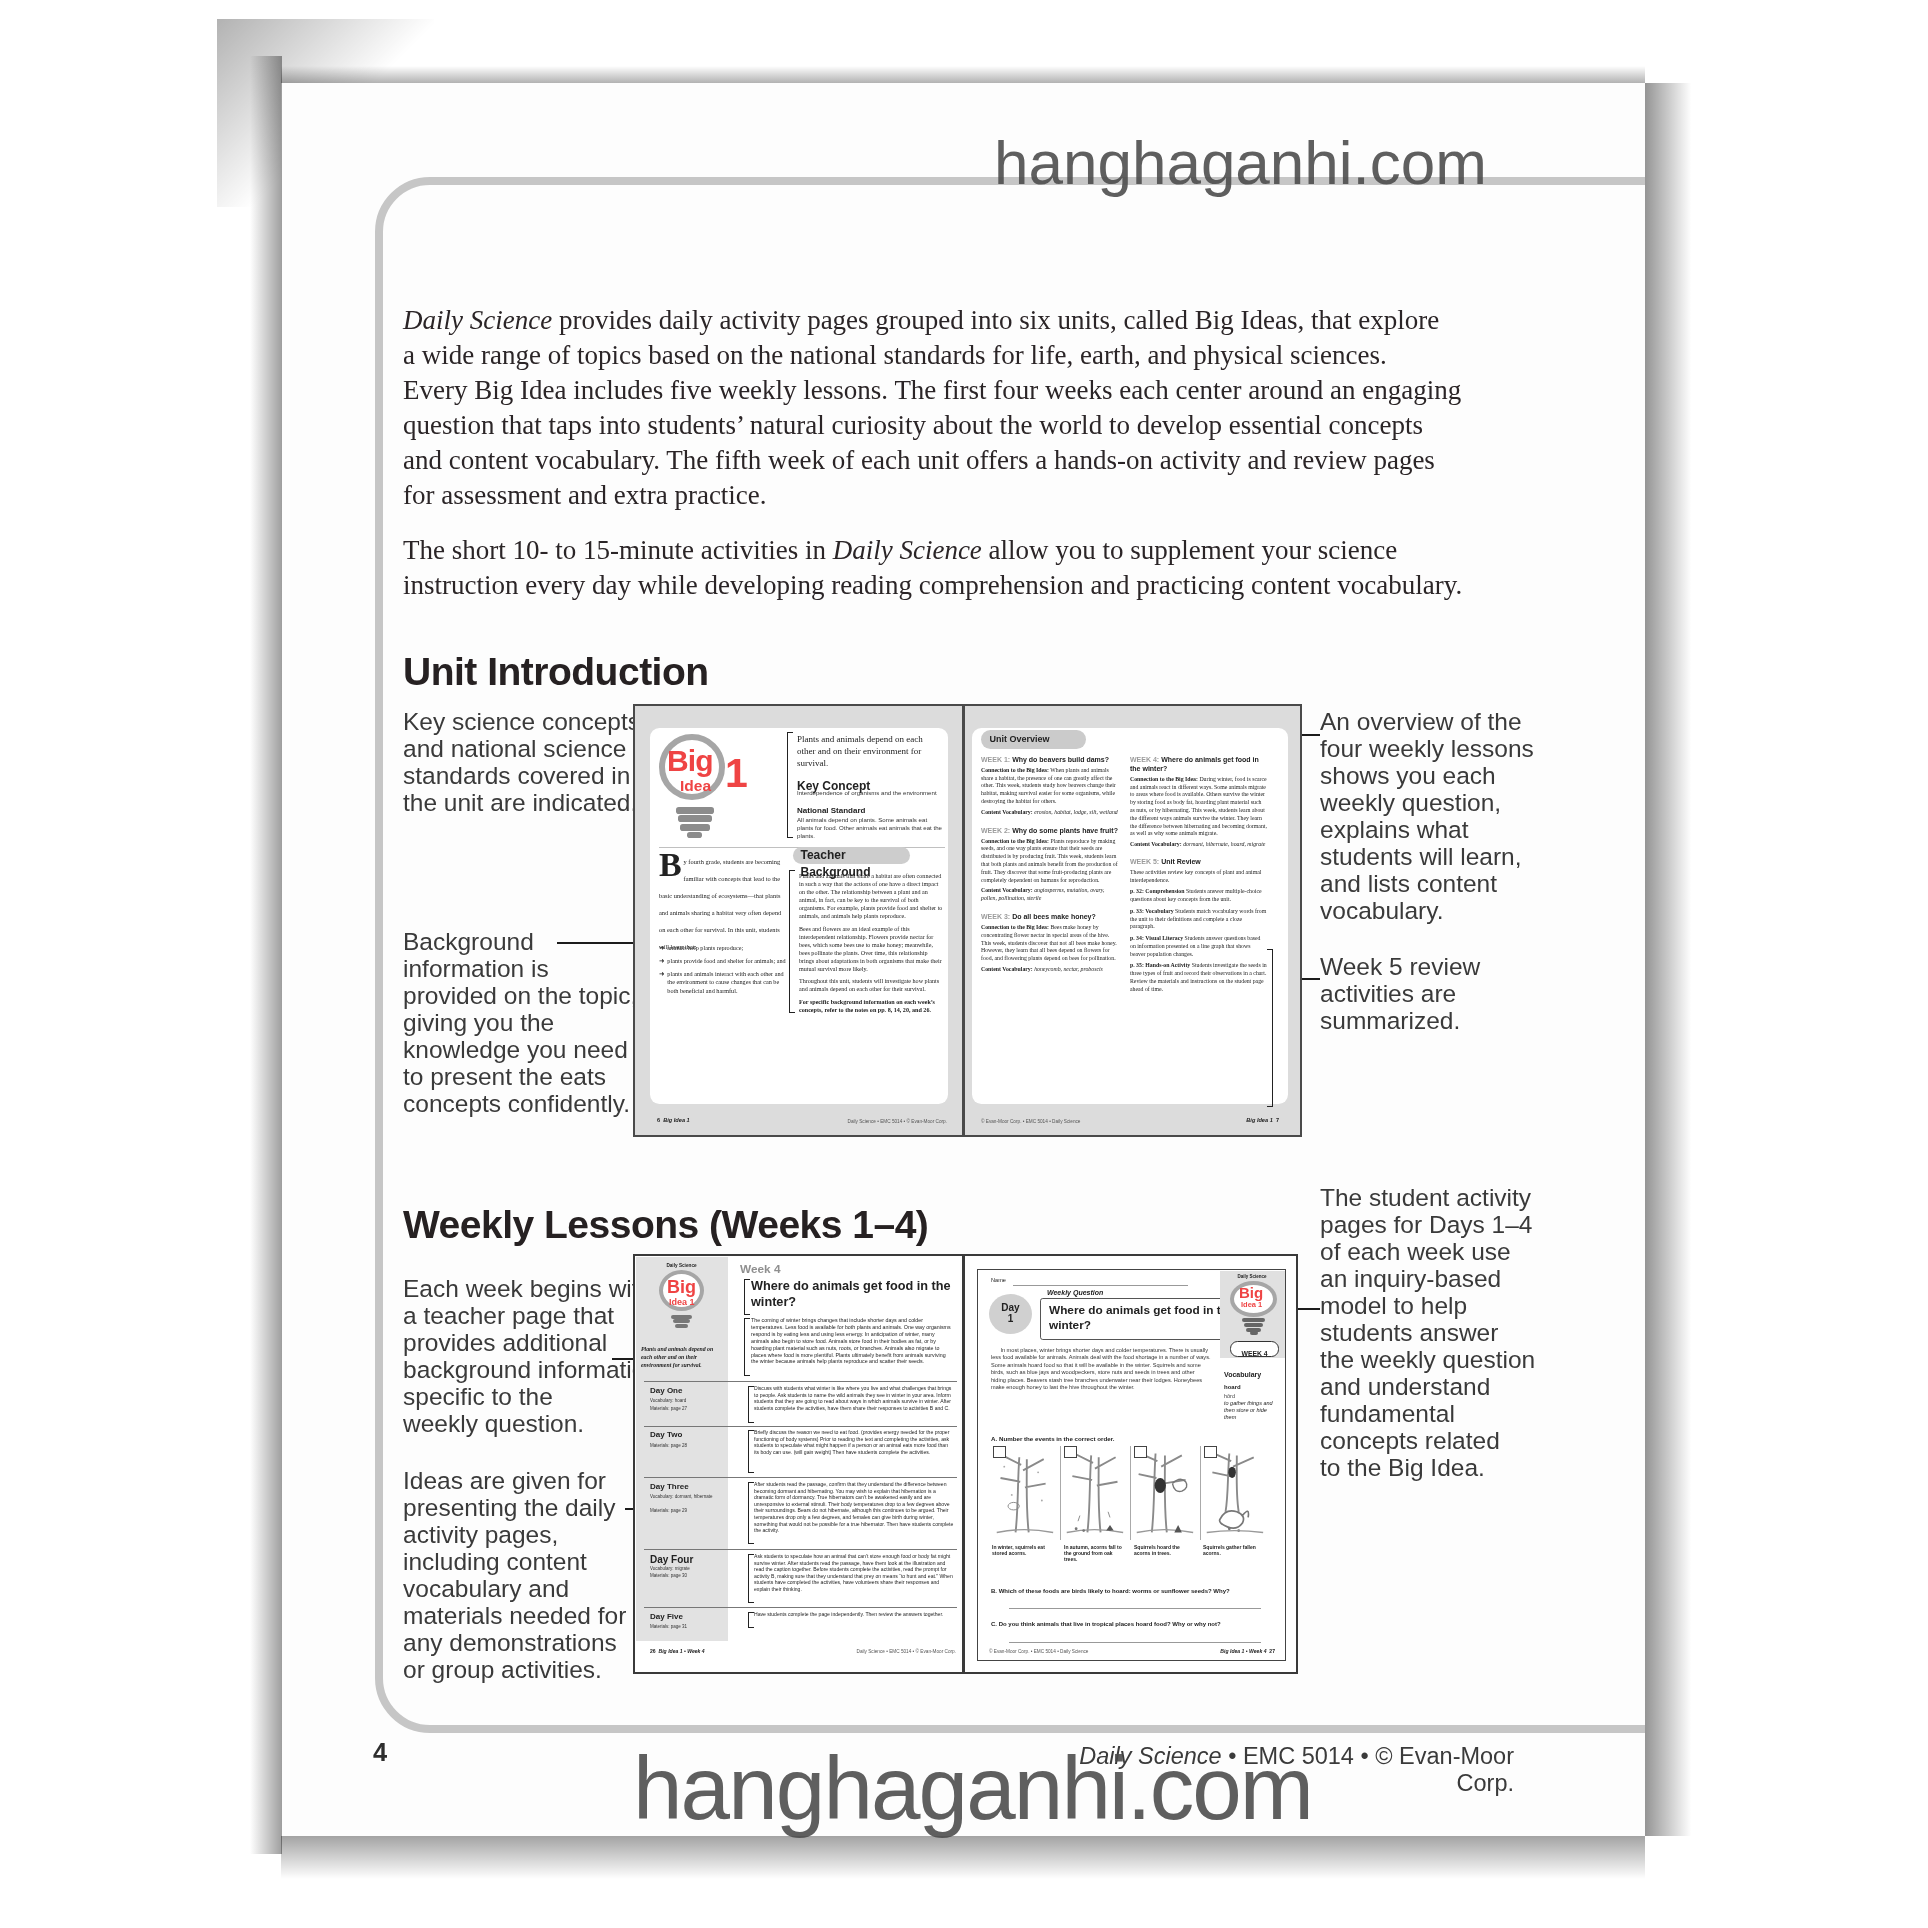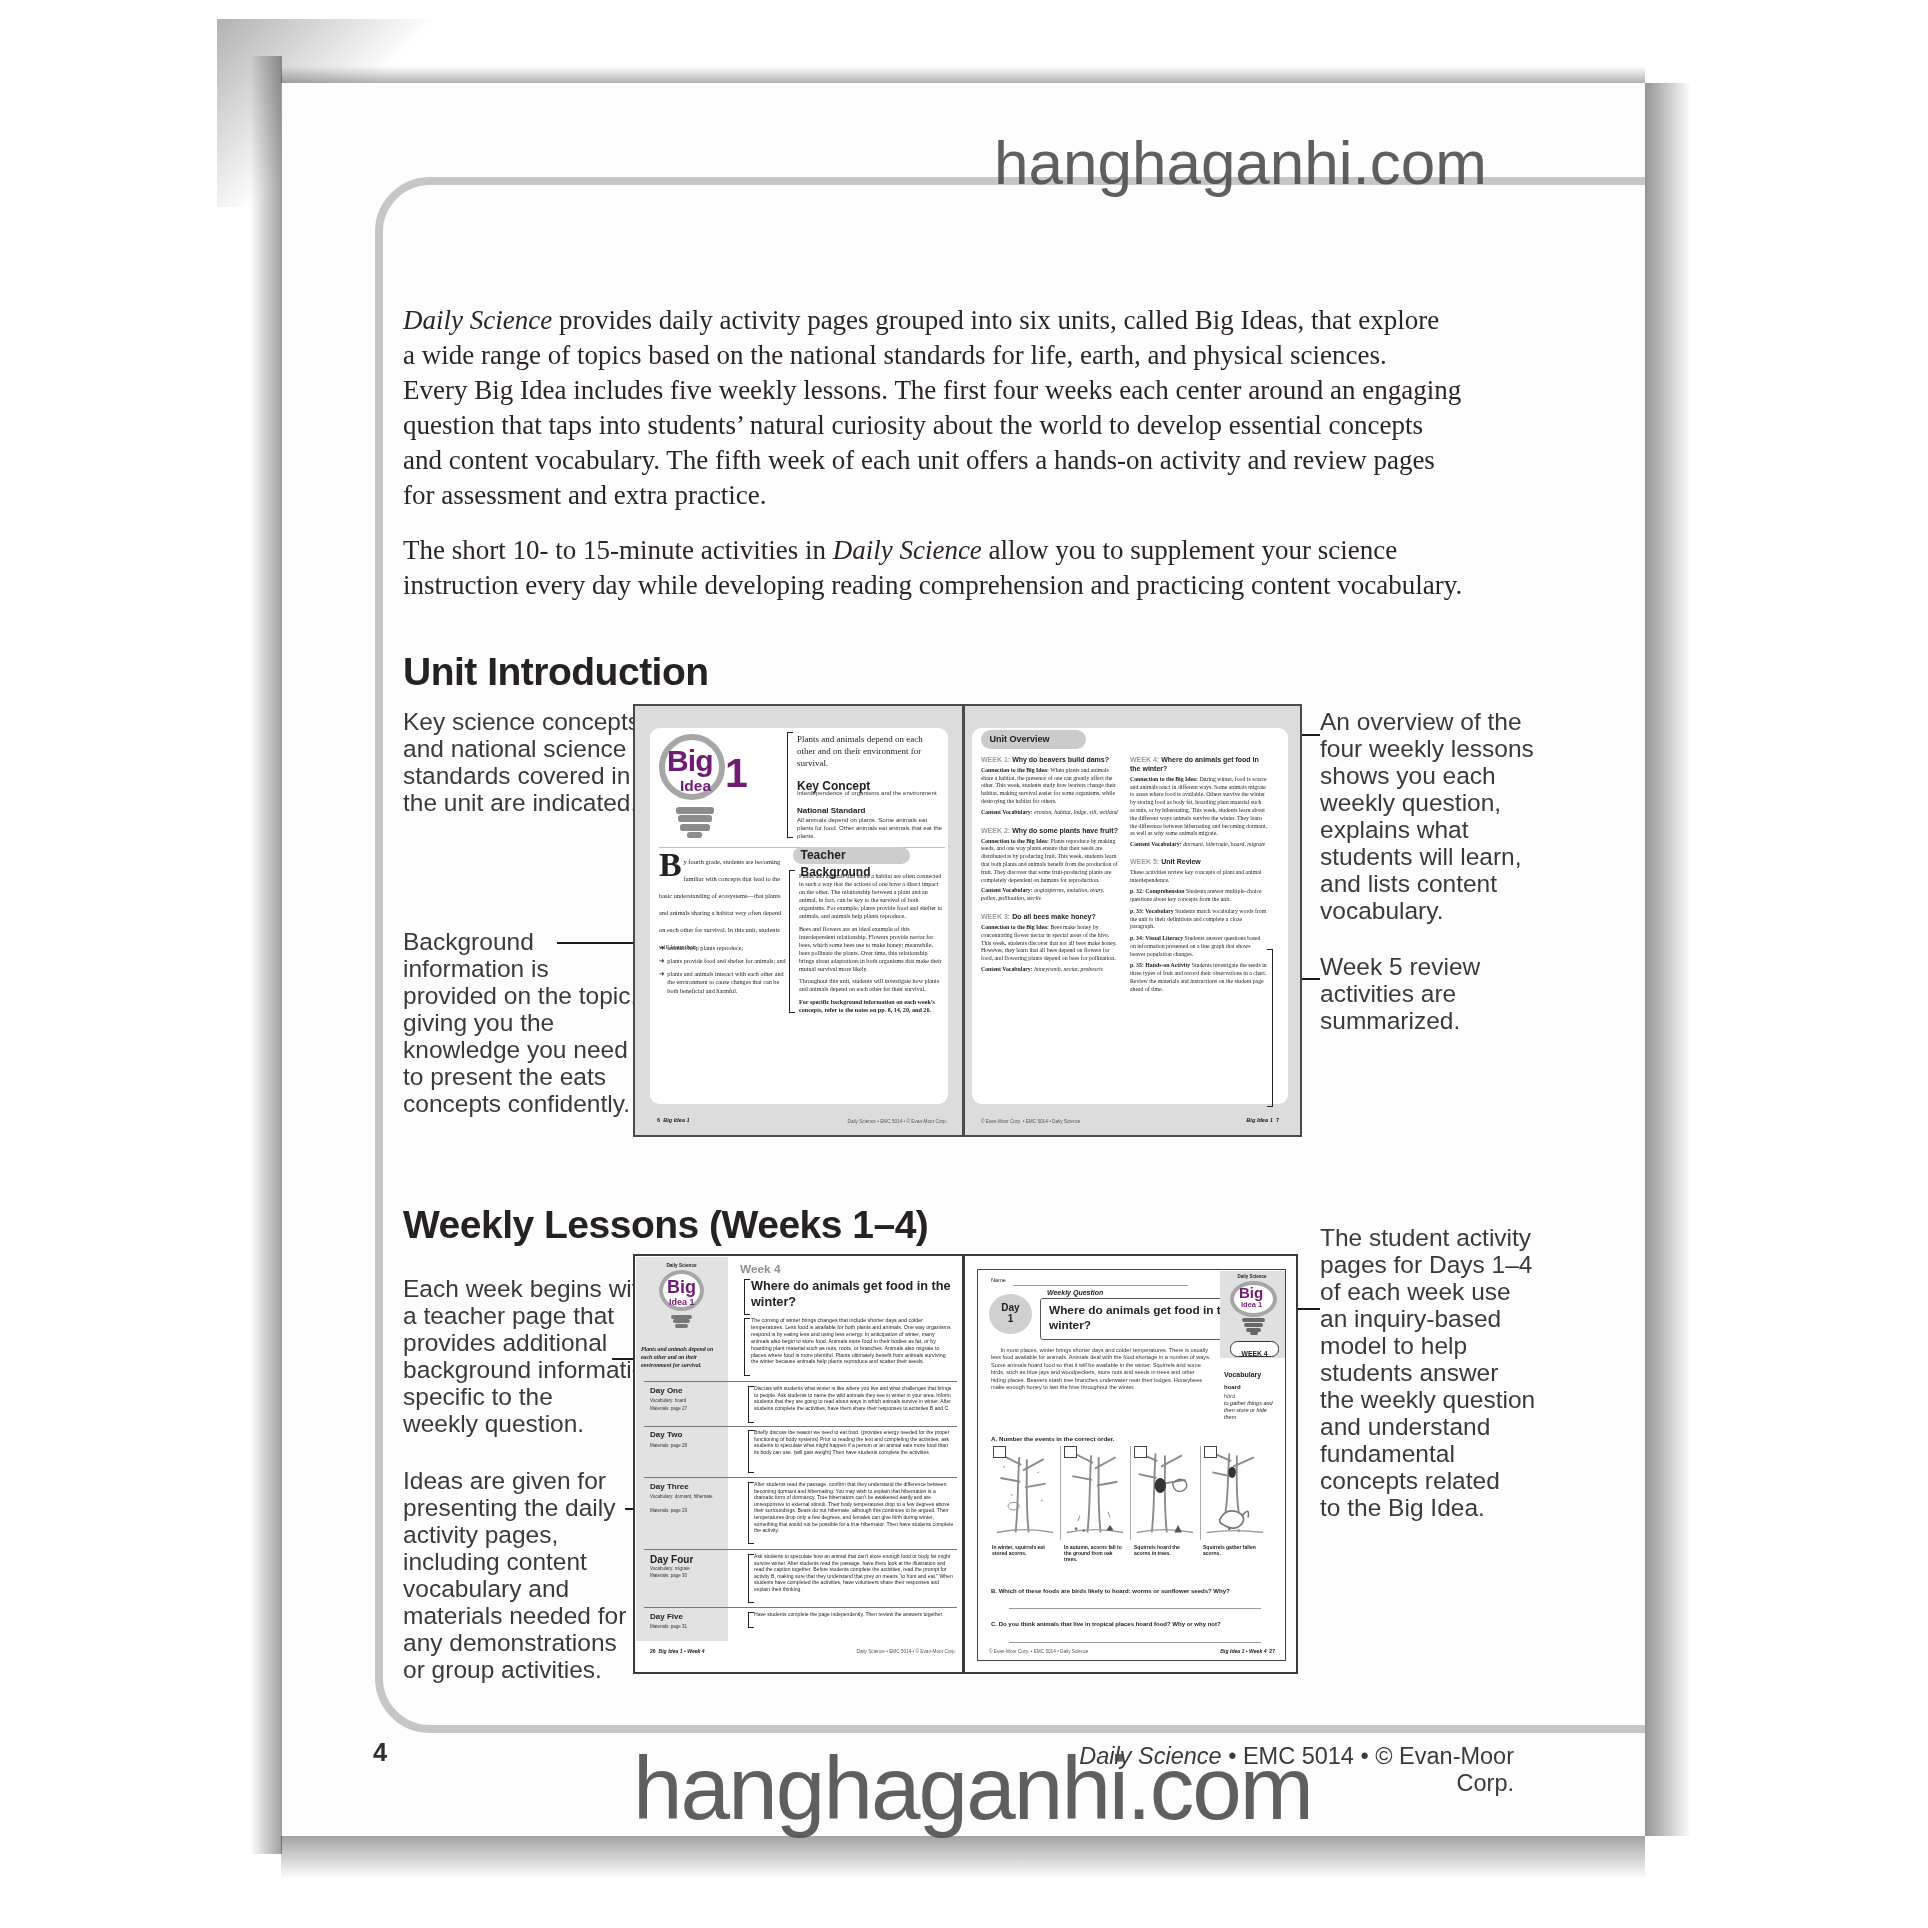--- a/index.html
+++ b/index.html
@@ -46,21 +46,21 @@
   .t6{font-size:5.6px;line-height:7.4px}
   .t56{font-size:5.3px;line-height:6.9px}
   .t55{font-size:5.1px;line-height:6.6px}
   .t5{font-size:4.7px;line-height:6px}
   .b{font-weight:bold}.i{font-style:italic}
   .gray{color:#555}
   .wkl{color:#9b9b9b;font-weight:bold}
   
   .ring{border-radius:50%;background:#fff;border:6.6px solid #a6a6a6}
   .bbar{background:#8c8c8c;border-radius:2.8px}
-  .logo-t{font-weight:800;color:#701a75;line-height:1}
+  .logo-t{font-weight:800;color:#ef4444;line-height:1}
   
   .chk{width:11.3px;height:10.4px;border:1.1px solid #444;background:#fff}
   .artbox{width:66px;height:94px}
   .cap{font-size:5px;line-height:6.2px;font-weight:bold}
   .ansline{height:0.9px;background:#999}
 </style>
 </head>
 <body>
 
 <div class="canvas">
@@ -217,21 +217,21 @@
   <div class="ab callout" style="left:403px;top:1467px">Ideas are given for
 presenting the daily
 activity pages,
 including content
 vocabulary and
 materials needed for
 any demonstrations
 or group activities.</div>
   <div class="ab cline" style="left:625px;top:1508px;width:122px"></div>
 
-  <div class="ab callout" style="left:1320px;top:1224px">The student activity
+  <div class="ab callout" style="left:1320px;top:1184px">The student activity
 pages for Days 1–4
 of each week use
 an inquiry-based
 model to help
 students answer
 the weekly question
 and understand
 fundamental
 concepts related
 to the Big Idea.</div>

